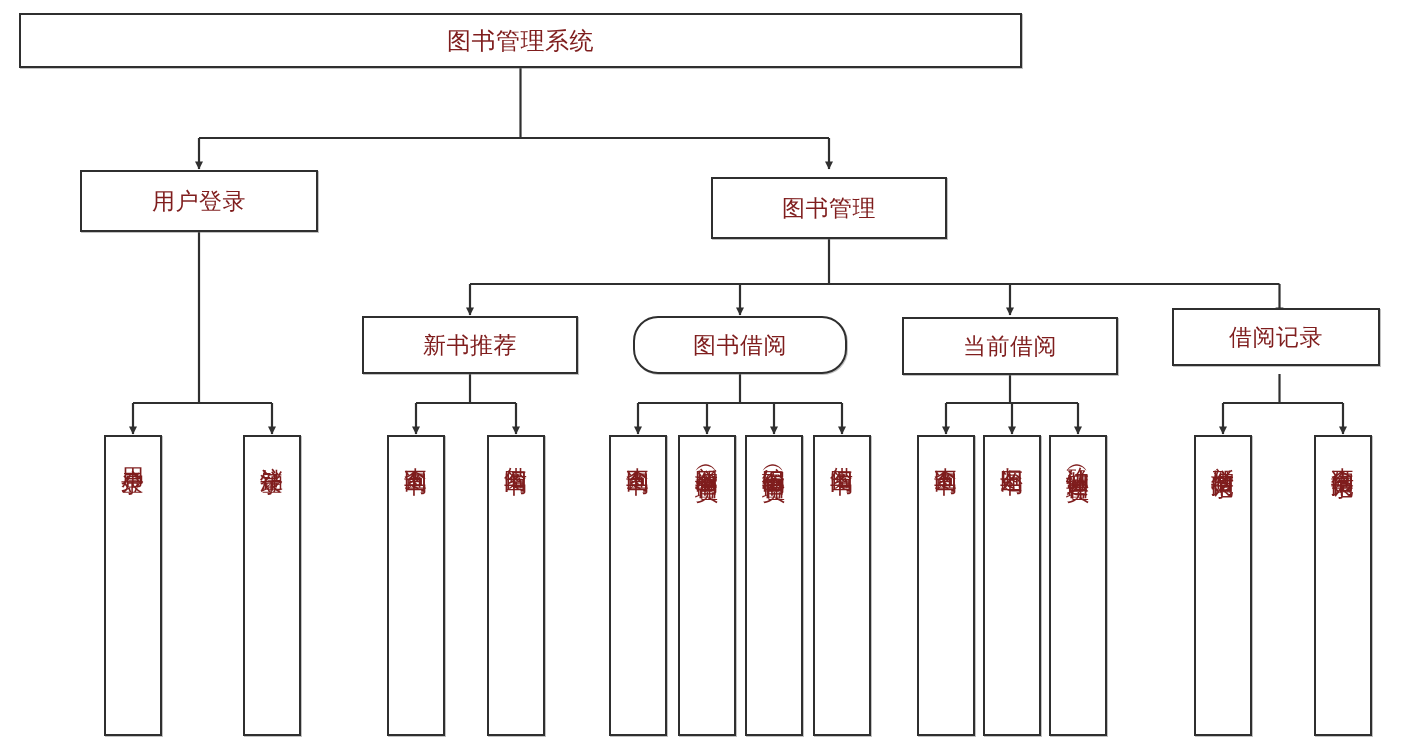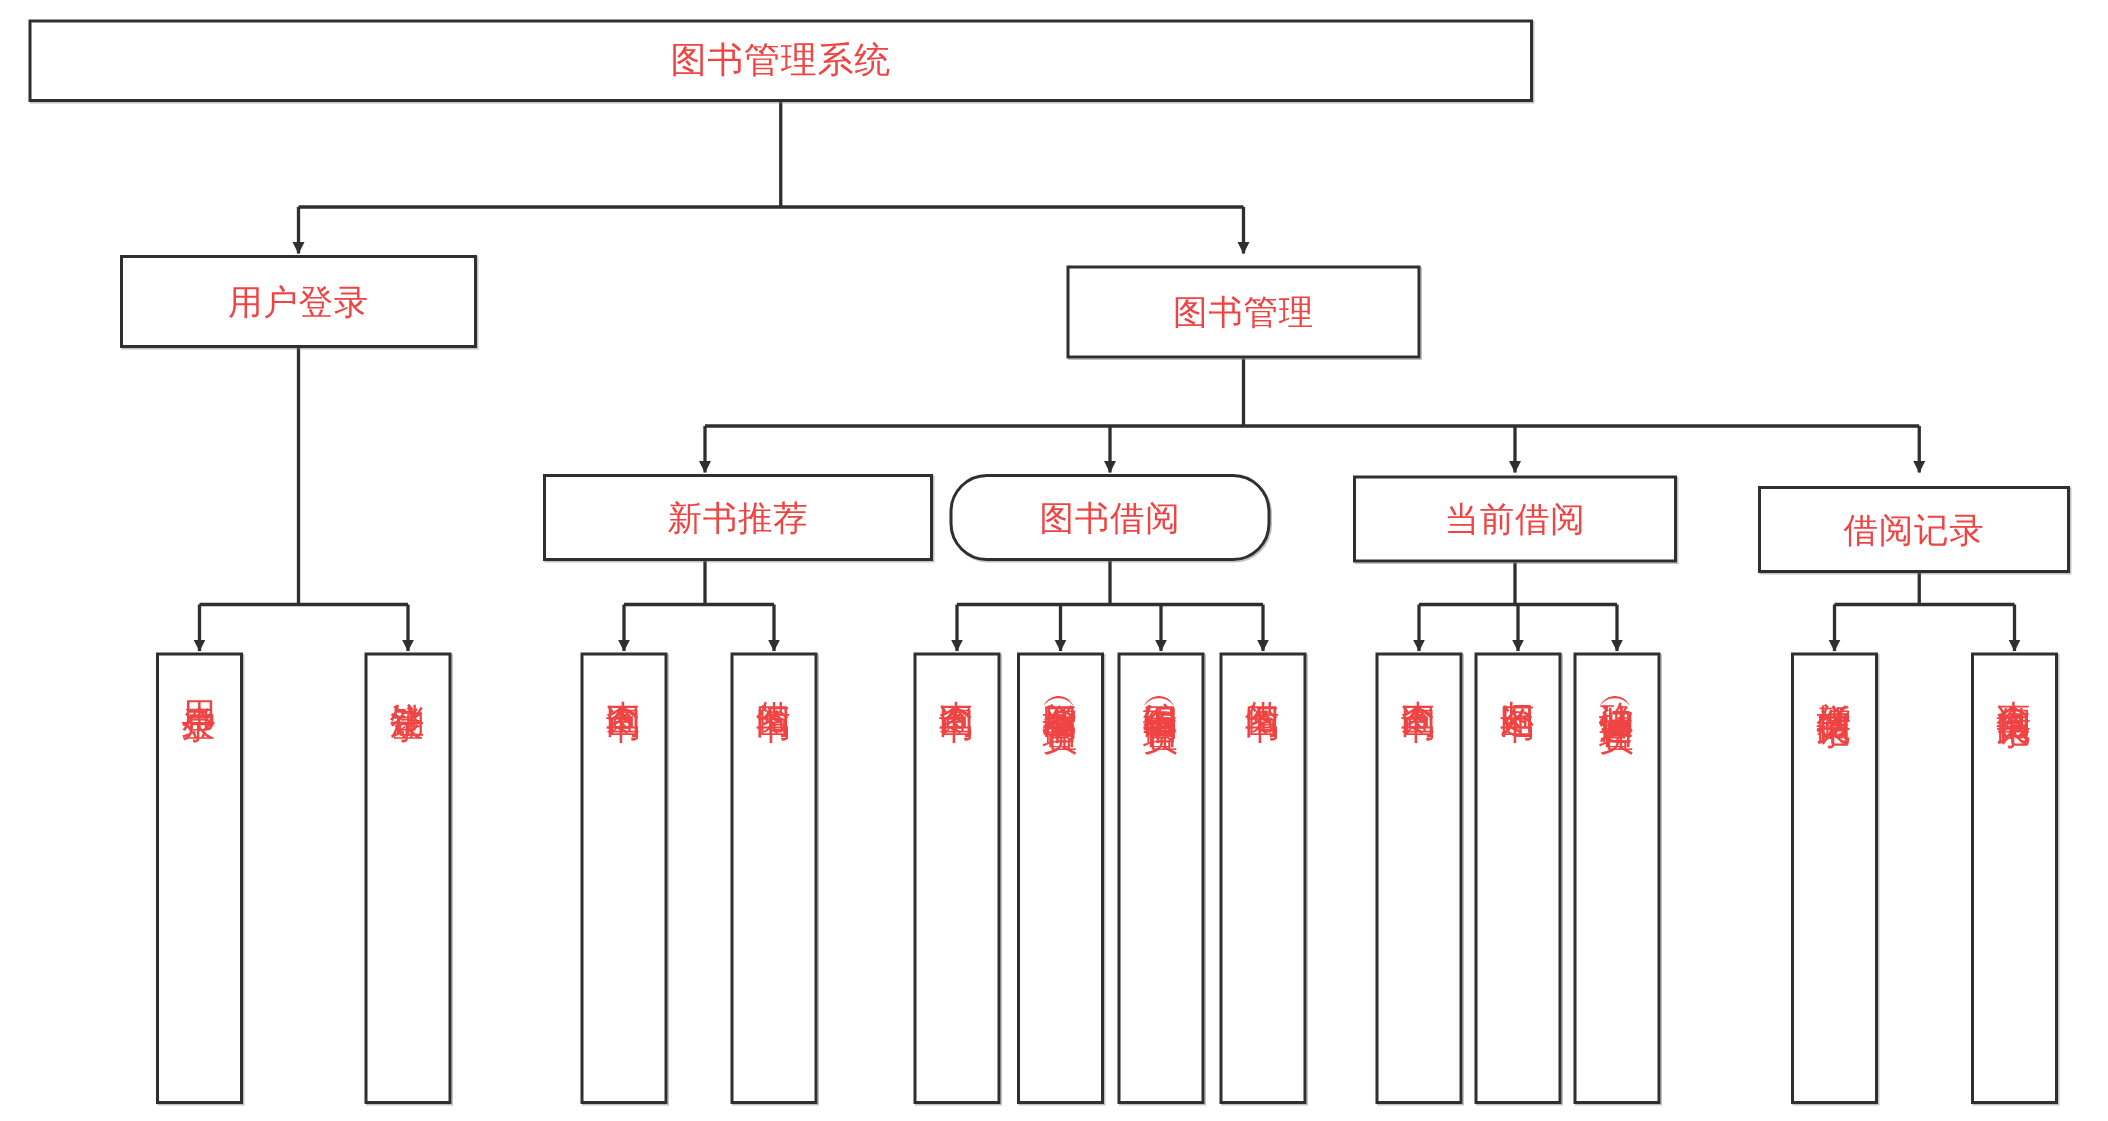--- a/index.html
+++ b/index.html
@@ -26,21 +26,21 @@
     height: 747px;
   }
   .node {
     position: absolute;
     box-sizing: border-box;
     background: #ffffff;
     border: 2px solid #2f2f2f;
     display: flex;
     align-items: center;
     justify-content: center;
-    color: #ef4444;
+    color: #7f1d1d;
     box-shadow: 1px 1px 0 rgba(120,120,120,0.45);
   }
   .node-label {
     display: block;
     white-space: nowrap;
     line-height: 1.05;
   }
   .node.horizontal .node-label {
     font-size: 23px;
     letter-spacing: 0.5px;
@@ -121,30 +121,30 @@
   <div id="node-layer">
       <div class="node horizontal root" style="left: 19px; top: 13px; width: 1003px; height: 55px;">
         <span class="node-label">图书管理系统</span>
       </div>
       <div class="node horizontal" style="left: 80px; top: 170px; width: 238px; height: 62px;">
         <span class="node-label">用户登录</span>
       </div>
       <div class="node horizontal" style="left: 711px; top: 177px; width: 236px; height: 62px;">
         <span class="node-label">图书管理</span>
       </div>
-      <div class="node horizontal" style="left: 362px; top: 316px; width: 260px; height: 58px; justify-content: center;">
+      <div class="node horizontal" style="left: 362px; top: 316px; width: 216px; height: 58px; justify-content: center;">
         <span class="node-label">新书推荐</span>
       </div>
       <div class="node horizontal" style="left: 633px; top: 316px; width: 214px; height: 58px; border-radius: 25px;">
         <span class="node-label">图书借阅</span>
       </div>
       <div class="node horizontal" style="left: 902px; top: 317px; width: 216px; height: 58px;">
         <span class="node-label">当前借阅</span>
       </div>
-      <div class="node horizontal" style="left: 1172px; top: 324px; width: 208px; height: 58px;">
+      <div class="node horizontal" style="left: 1172px; top: 308px; width: 208px; height: 58px;">
         <span class="node-label">借阅记录</span>
       </div>
       <div class="node vertical" style="left: 104px; top: 435px; width: 58px; height: 301px;">
         <span class="node-label">用户登录</span>
       </div>
       <div class="node vertical" style="left: 243px; top: 435px; width: 58px; height: 301px;">
         <span class="node-label">注销登录</span>
       </div>
       <div class="node vertical" style="left: 387px; top: 435px; width: 58px; height: 301px;">
         <span class="node-label">查询图书</span>

